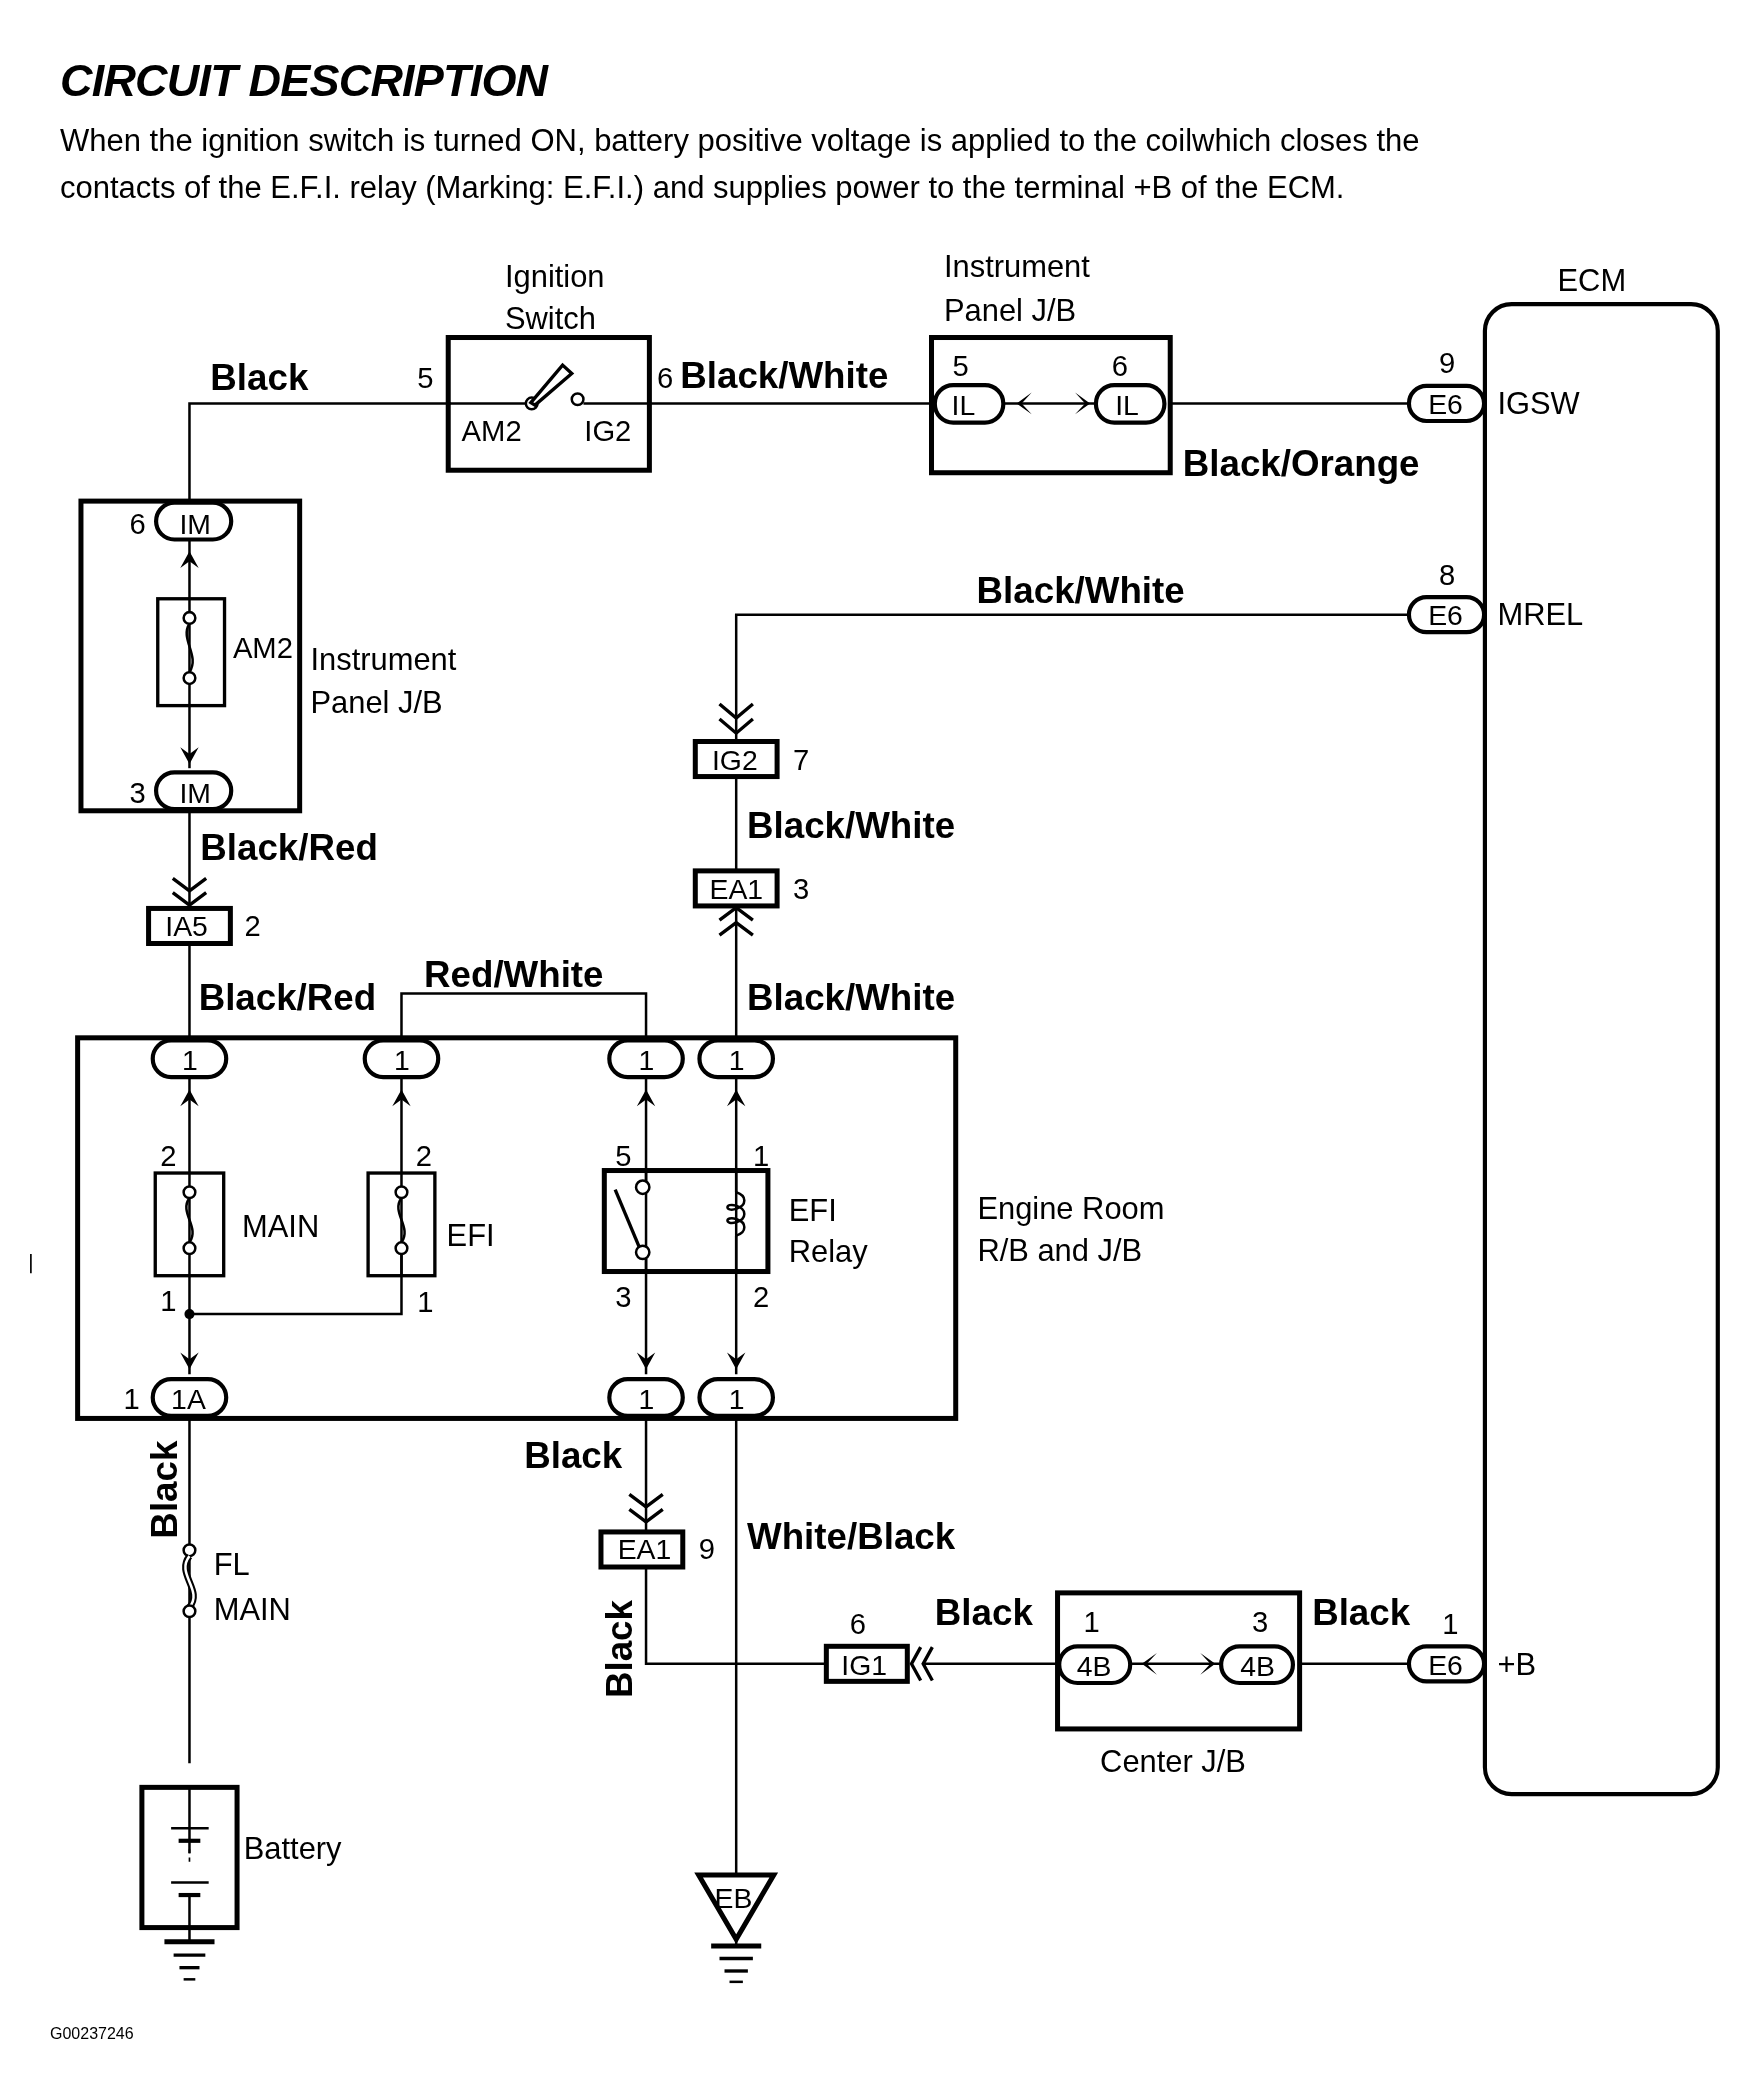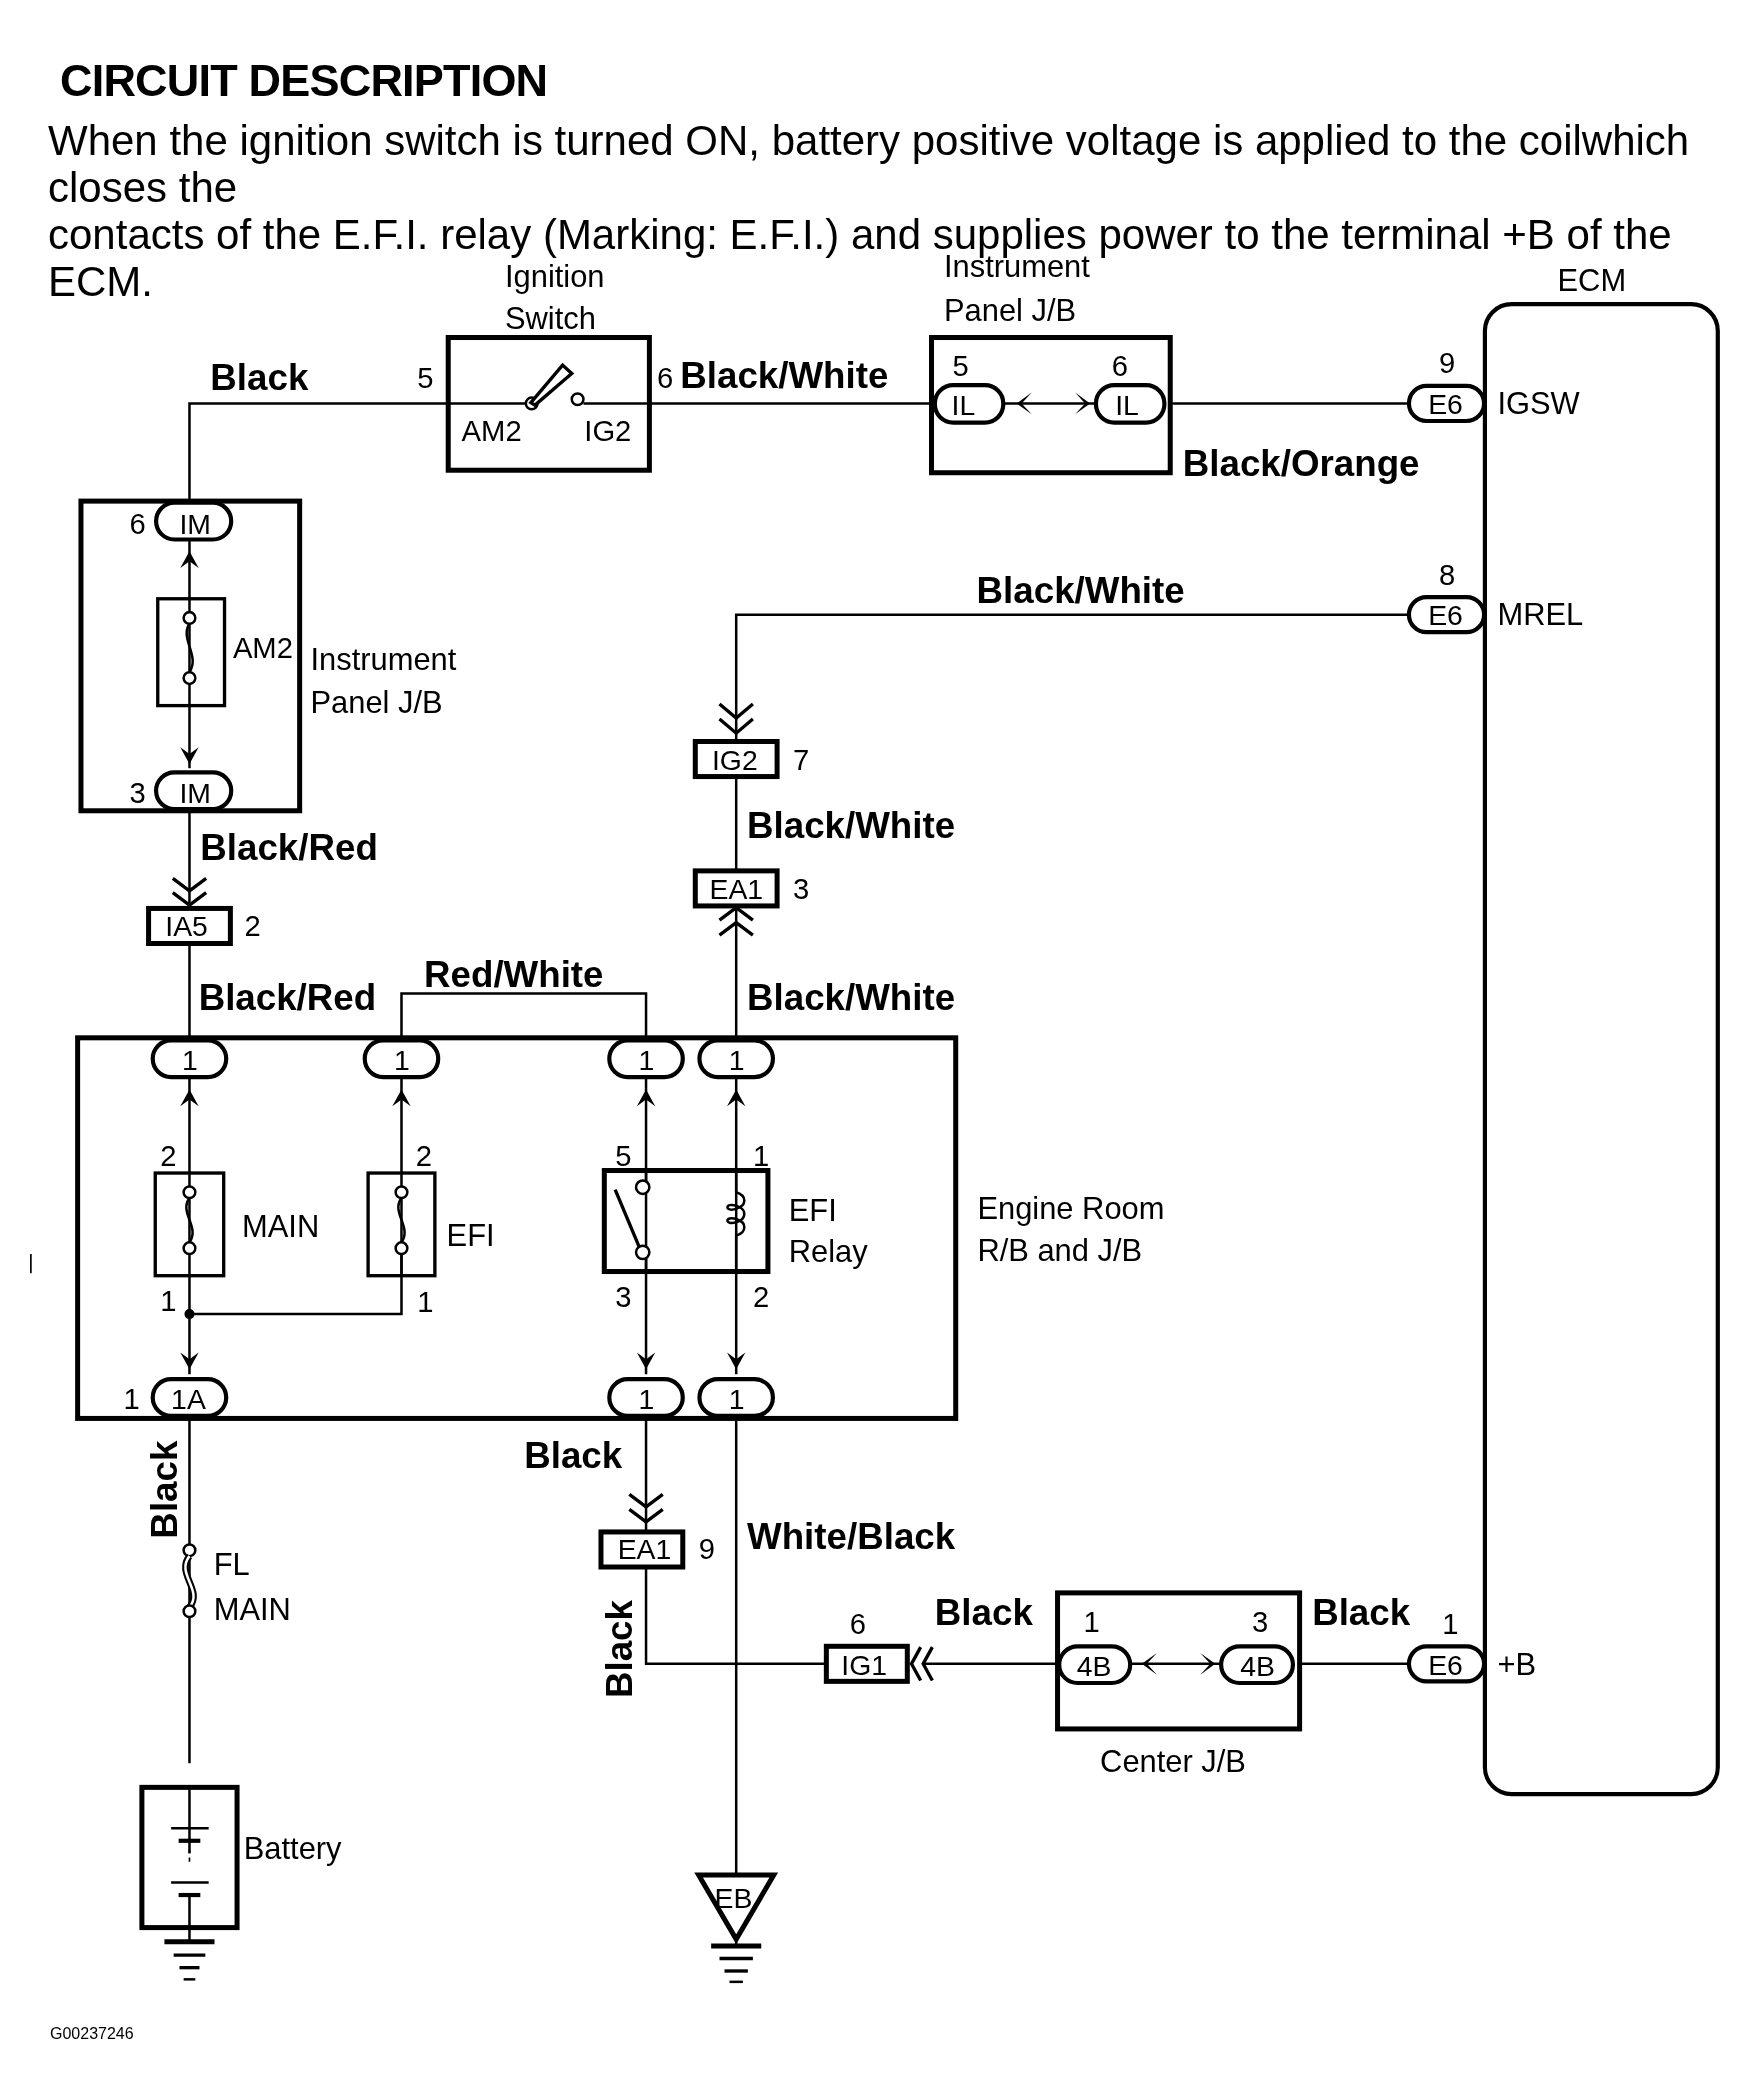--- a/index.html
+++ b/index.html
@@ -1,18 +1,18 @@
 <!DOCTYPE html>
 <html style="font-size:13.4px"><head>
 <meta charset="utf-8">
 <style>
   html, body { margin: 0; padding: 0; background: #ffffff; }
   body { width: 1747px; height: 2099px; position: relative; overflow: hidden; font-family: "Liberation Sans", sans-serif; color: #000; }
-  #title { position: absolute; left: 60px; top: 55px; font-size: 45px; font-weight: bold; letter-spacing: -0.8px; margin: 0; }
-  #desc { position: absolute; left: 48px; top: 117px; font-size: 42px; line-height: 47px; width: 1670px; margin: 0; }
+  #title { position: absolute; left: 60px; top: 55px; font-size: 45px; font-weight: bold; letter-spacing: -0.8px; margin: 0; font-style: italic; }
+  #desc { position: absolute; left: 60px; top: 117px; font-size: 31px; line-height: 47px; width: 1670px; margin: 0; }
   #diagram { position: absolute; left: 0; top: 0; }
   svg text { font-family: "Liberation Sans", sans-serif; fill: #000; }
   .wl { font-size: 44px; font-weight: bold; }
   .lbl { font-size: 37px; }
   .pin { font-size: 35px; }
   .conn { font-size: 34px; }
   .w { stroke: #000; stroke-width: 3; fill: none; }
   .box { stroke: #000; stroke-width: 6; fill: none; }
   .thin { stroke: #000; stroke-width: 4; fill: none; }
   .cap { fill: #fff; stroke: #000; stroke-width: 5; }

